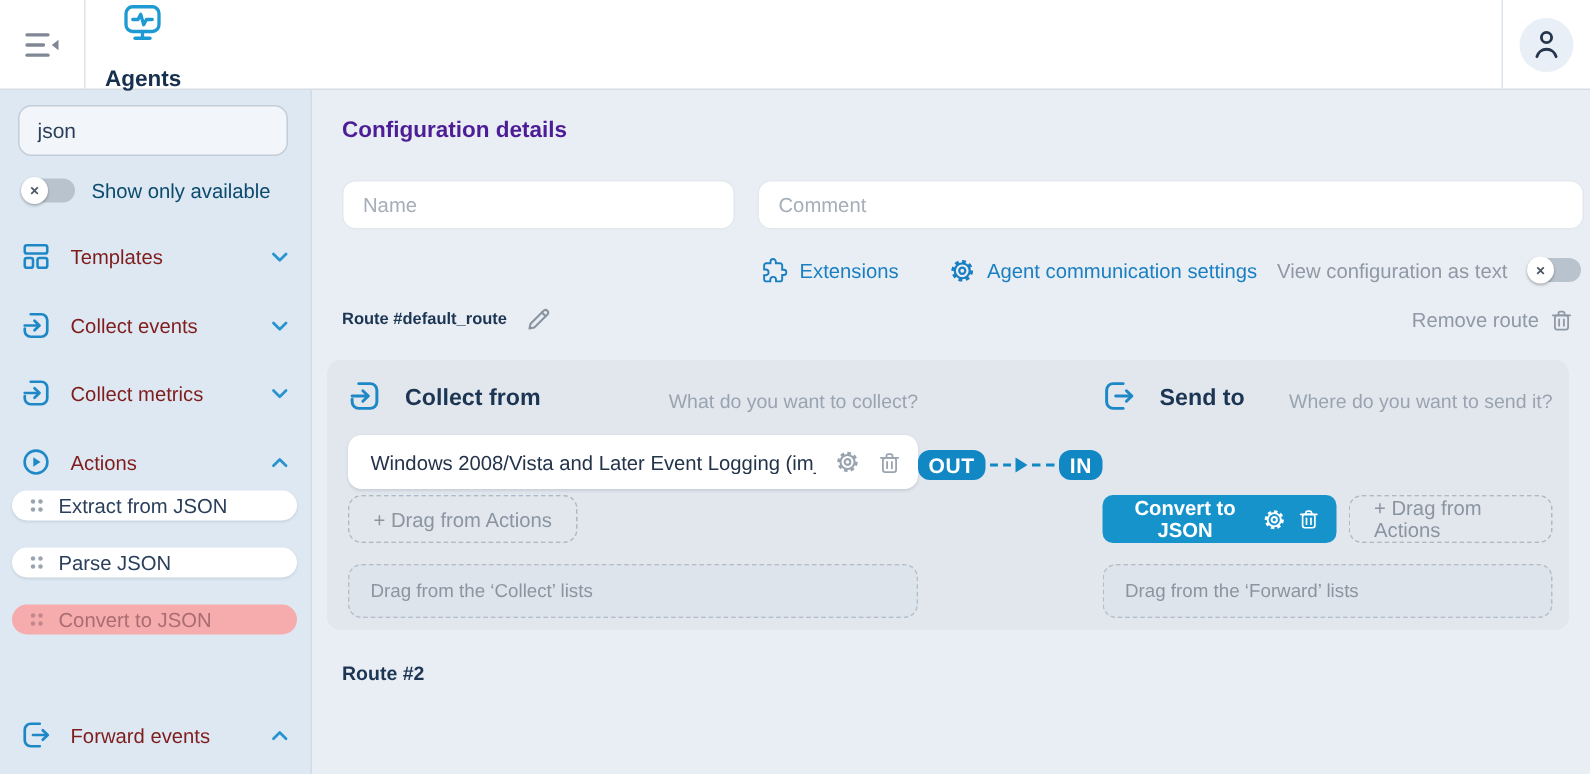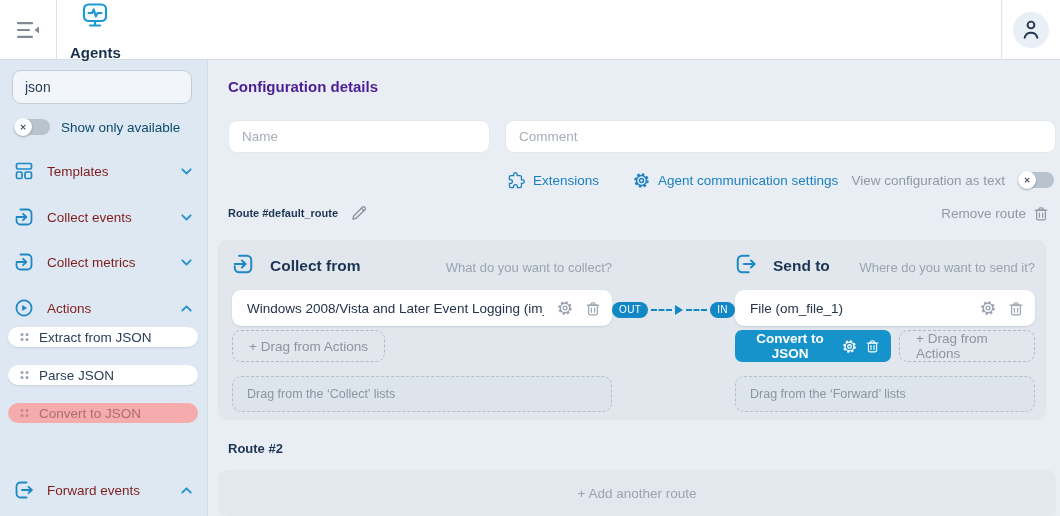--- a/index.html
+++ b/index.html
@@ -73,21 +73,21 @@
   .col-icon { margin-right:16px; display:flex; }
   .col-title { font-size:15.5px; font-weight:bold; color:#1c3553; }
   .col-hint { margin-left:auto; font-size:13px; color:#9aa4b0; }
   .module-card { position:absolute; top:50px; left:0; right:0; height:36px; background:#ffffff;
                  border-radius:9px; box-shadow:0 1px 2px rgba(60,80,110,.16); display:flex;
                  align-items:center; padding:0 12px 0 15px; gap:13px; }
   .module-label { flex:1; font-size:13.5px; color:#23334a; white-space:nowrap; overflow:hidden; }
   .icon-btn { background:none; border:none; color:#9aa4b0; cursor:pointer; display:flex; padding:0; }
 
   .connector { position:absolute; left:394px; top:62px; width:123px; height:16px; display:flex; align-items:center; }
-  .badge { background:#1187c3; color:#fff; font-size:10px; font-weight:normal; letter-spacing:.4px;
+  .badge { background:#1187c3; color:#fff; font-size:14px; font-weight:bold; letter-spacing:.4px;
            padding:3px 7px; border-radius:8px; line-height:1; }
   .dash { flex:1; border-top:2px dashed #1187c3; margin:0 3px; height:0; }
   .arrowhead { width:0; height:0; border-left:8px solid #1187c3; border-top:5px solid transparent;
                border-bottom:5px solid transparent; }
 
   .action-row { position:absolute; top:90px; left:0; display:flex; gap:8px; }
   .drag-box { border:1px dashed #aeb9c4; border-radius:9px; height:32px; display:flex; align-items:center;
               justify-content:flex-start; font-size:13.5px; color:#8b95a1; padding:0 16px; background:transparent; }
   .convert-btn { height:32px; background:#1793cb; border:none; border-radius:7px; color:#ffffff;
                  display:flex; align-items:center; gap:9px; padding:0 12px; font-size:13.5px;
@@ -397,43 +397,20 @@
           <svg width="22" height="22" viewBox="0 0 20 20" fill="none" stroke="#1e88c7" stroke-width="1.8" stroke-linecap="round" stroke-linejoin="round">
             <path d="M12.5 2.5 h-6 a4 4 0 0 0 -4 4 v7 a4 4 0 0 0 4 4 h6"></path>
             <line x1="8" y1="10" x2="17.5" y2="10"></line>
             <path d="M14.5 6.8 L17.8 10 L14.5 13.2"></path>
           </svg>
         </span>
         <span class="col-title">Send to</span>
         <span class="col-hint">Where do you want to send it?</span>
       </div>
 
-      <div class="module-card">
-        <span class="module-label">File (om_file_1)</span>
-        <button class="icon-btn">
-          <span style="display:flex;">
-            <svg width="16" height="16" viewBox="0 0 16 16" fill="none" stroke="currentColor">
-                <circle cx="8" cy="8" r="5.6" stroke-width="2.4" stroke-dasharray="2.3 2.05"></circle>
-                <circle cx="8" cy="8" r="4.7" stroke-width="1.4"></circle>
-                <circle cx="8" cy="8" r="1.9" stroke-width="1.4"></circle>
-              </svg>
-          </span>
-        </button>
-        <button class="icon-btn">
-          <span style="display:flex;">
-            <svg width="14" height="15" viewBox="0 0 14 15" fill="none" stroke="currentColor" stroke-width="1.2" stroke-linecap="round" stroke-linejoin="round">
-              <rect x="2.6" y="4.2" width="8.8" height="9.6" rx="1.6"></rect>
-              <line x1="1.2" y1="4.2" x2="12.8" y2="4.2"></line>
-              <path d="M5 4.2 V3 a1.2 1.2 0 0 1 1.2 -1.2 h1.6 A1.2 1.2 0 0 1 9 3 v1.2"></path>
-              <line x1="5.4" y1="7" x2="5.4" y2="11.2"></line>
-              <line x1="8.6" y1="7" x2="8.6" y2="11.2"></line>
-            </svg>
-          </span>
-        </button>
-      </div>
 
       <div class="action-row">
         <button class="convert-btn">
           <span>Convert to JSON</span>
           <span class="icon-btn" style="display:flex;">
             <svg width="15" height="15" viewBox="0 0 16 16" fill="none" stroke="currentColor">
                 <circle cx="8" cy="8" r="5.6" stroke-width="2.4" stroke-dasharray="2.3 2.05"></circle>
                 <circle cx="8" cy="8" r="4.7" stroke-width="1.4"></circle>
                 <circle cx="8" cy="8" r="1.9" stroke-width="1.4"></circle>
               </svg>
@@ -454,16 +431,13 @@
       </div>
 
       <div class="drop-zone">
         <span>Drag from the ‘Forward’ lists</span>
       </div>
     </div>
   </section>
 
   <div class="route2-title">Route #2</div>
 
-  <button class="add-route">
-    <span>+ Add another route</span>
-  </button>
 </main>
 
 </body></html>

